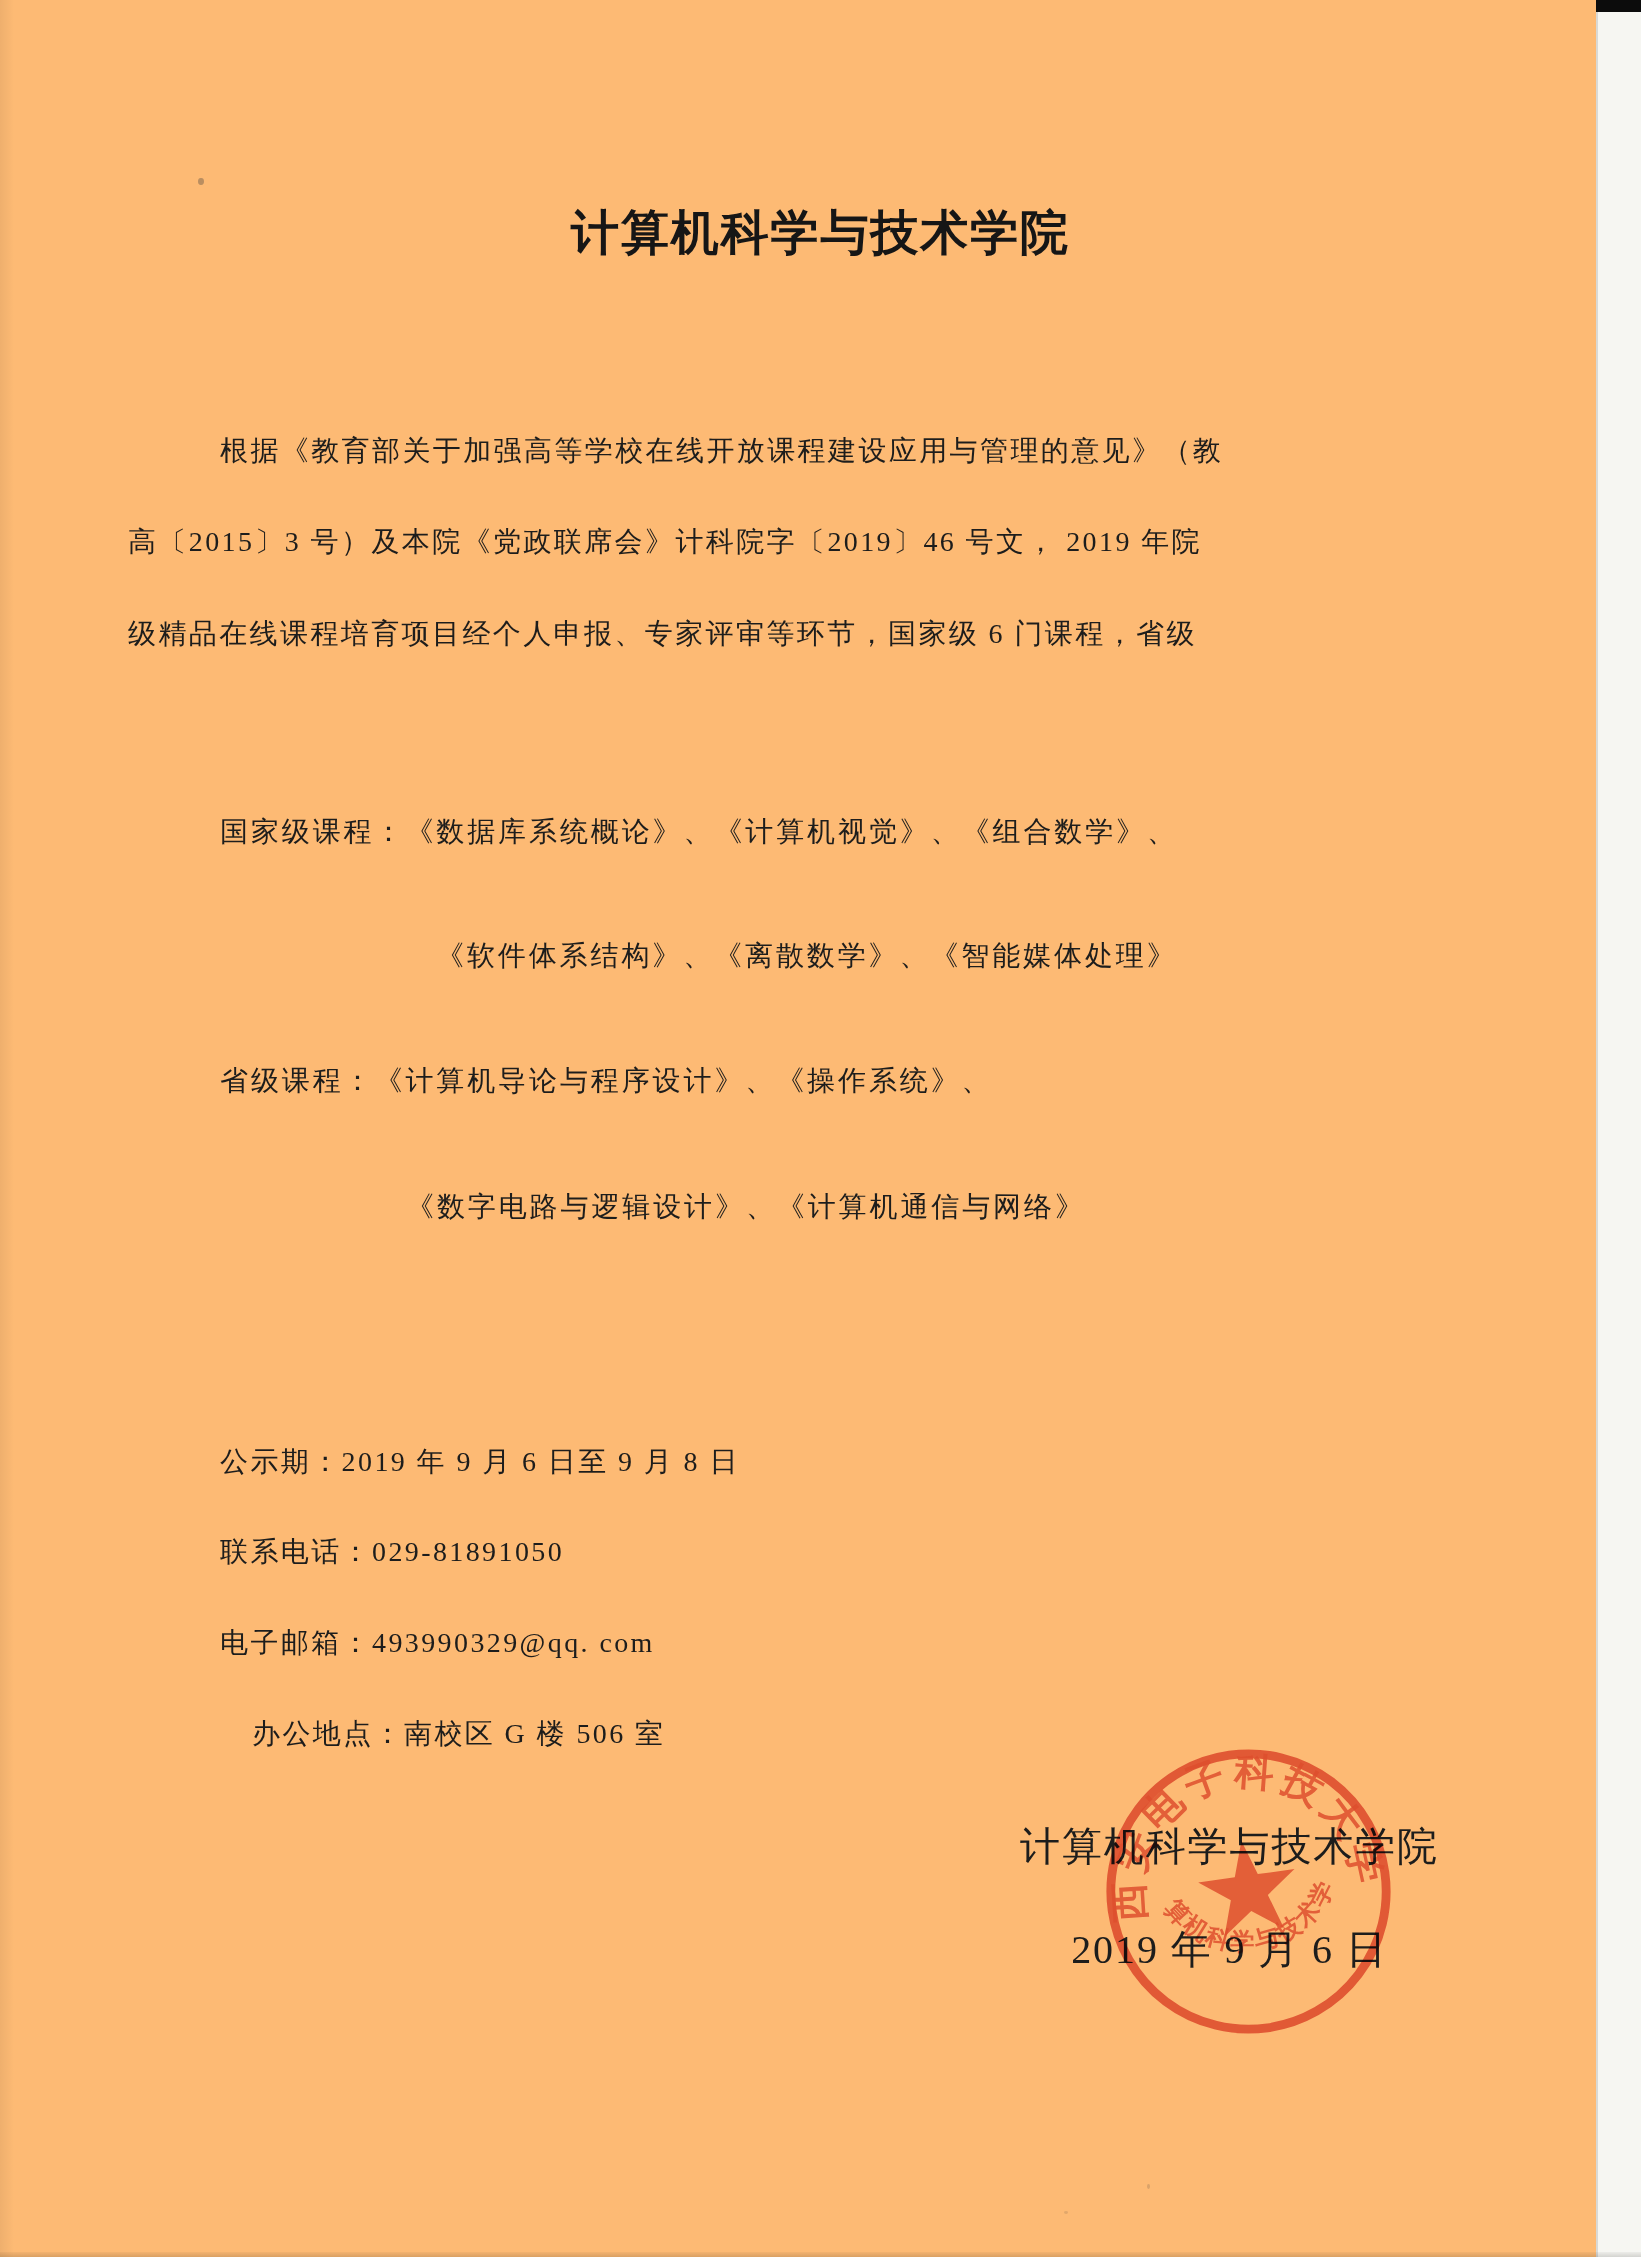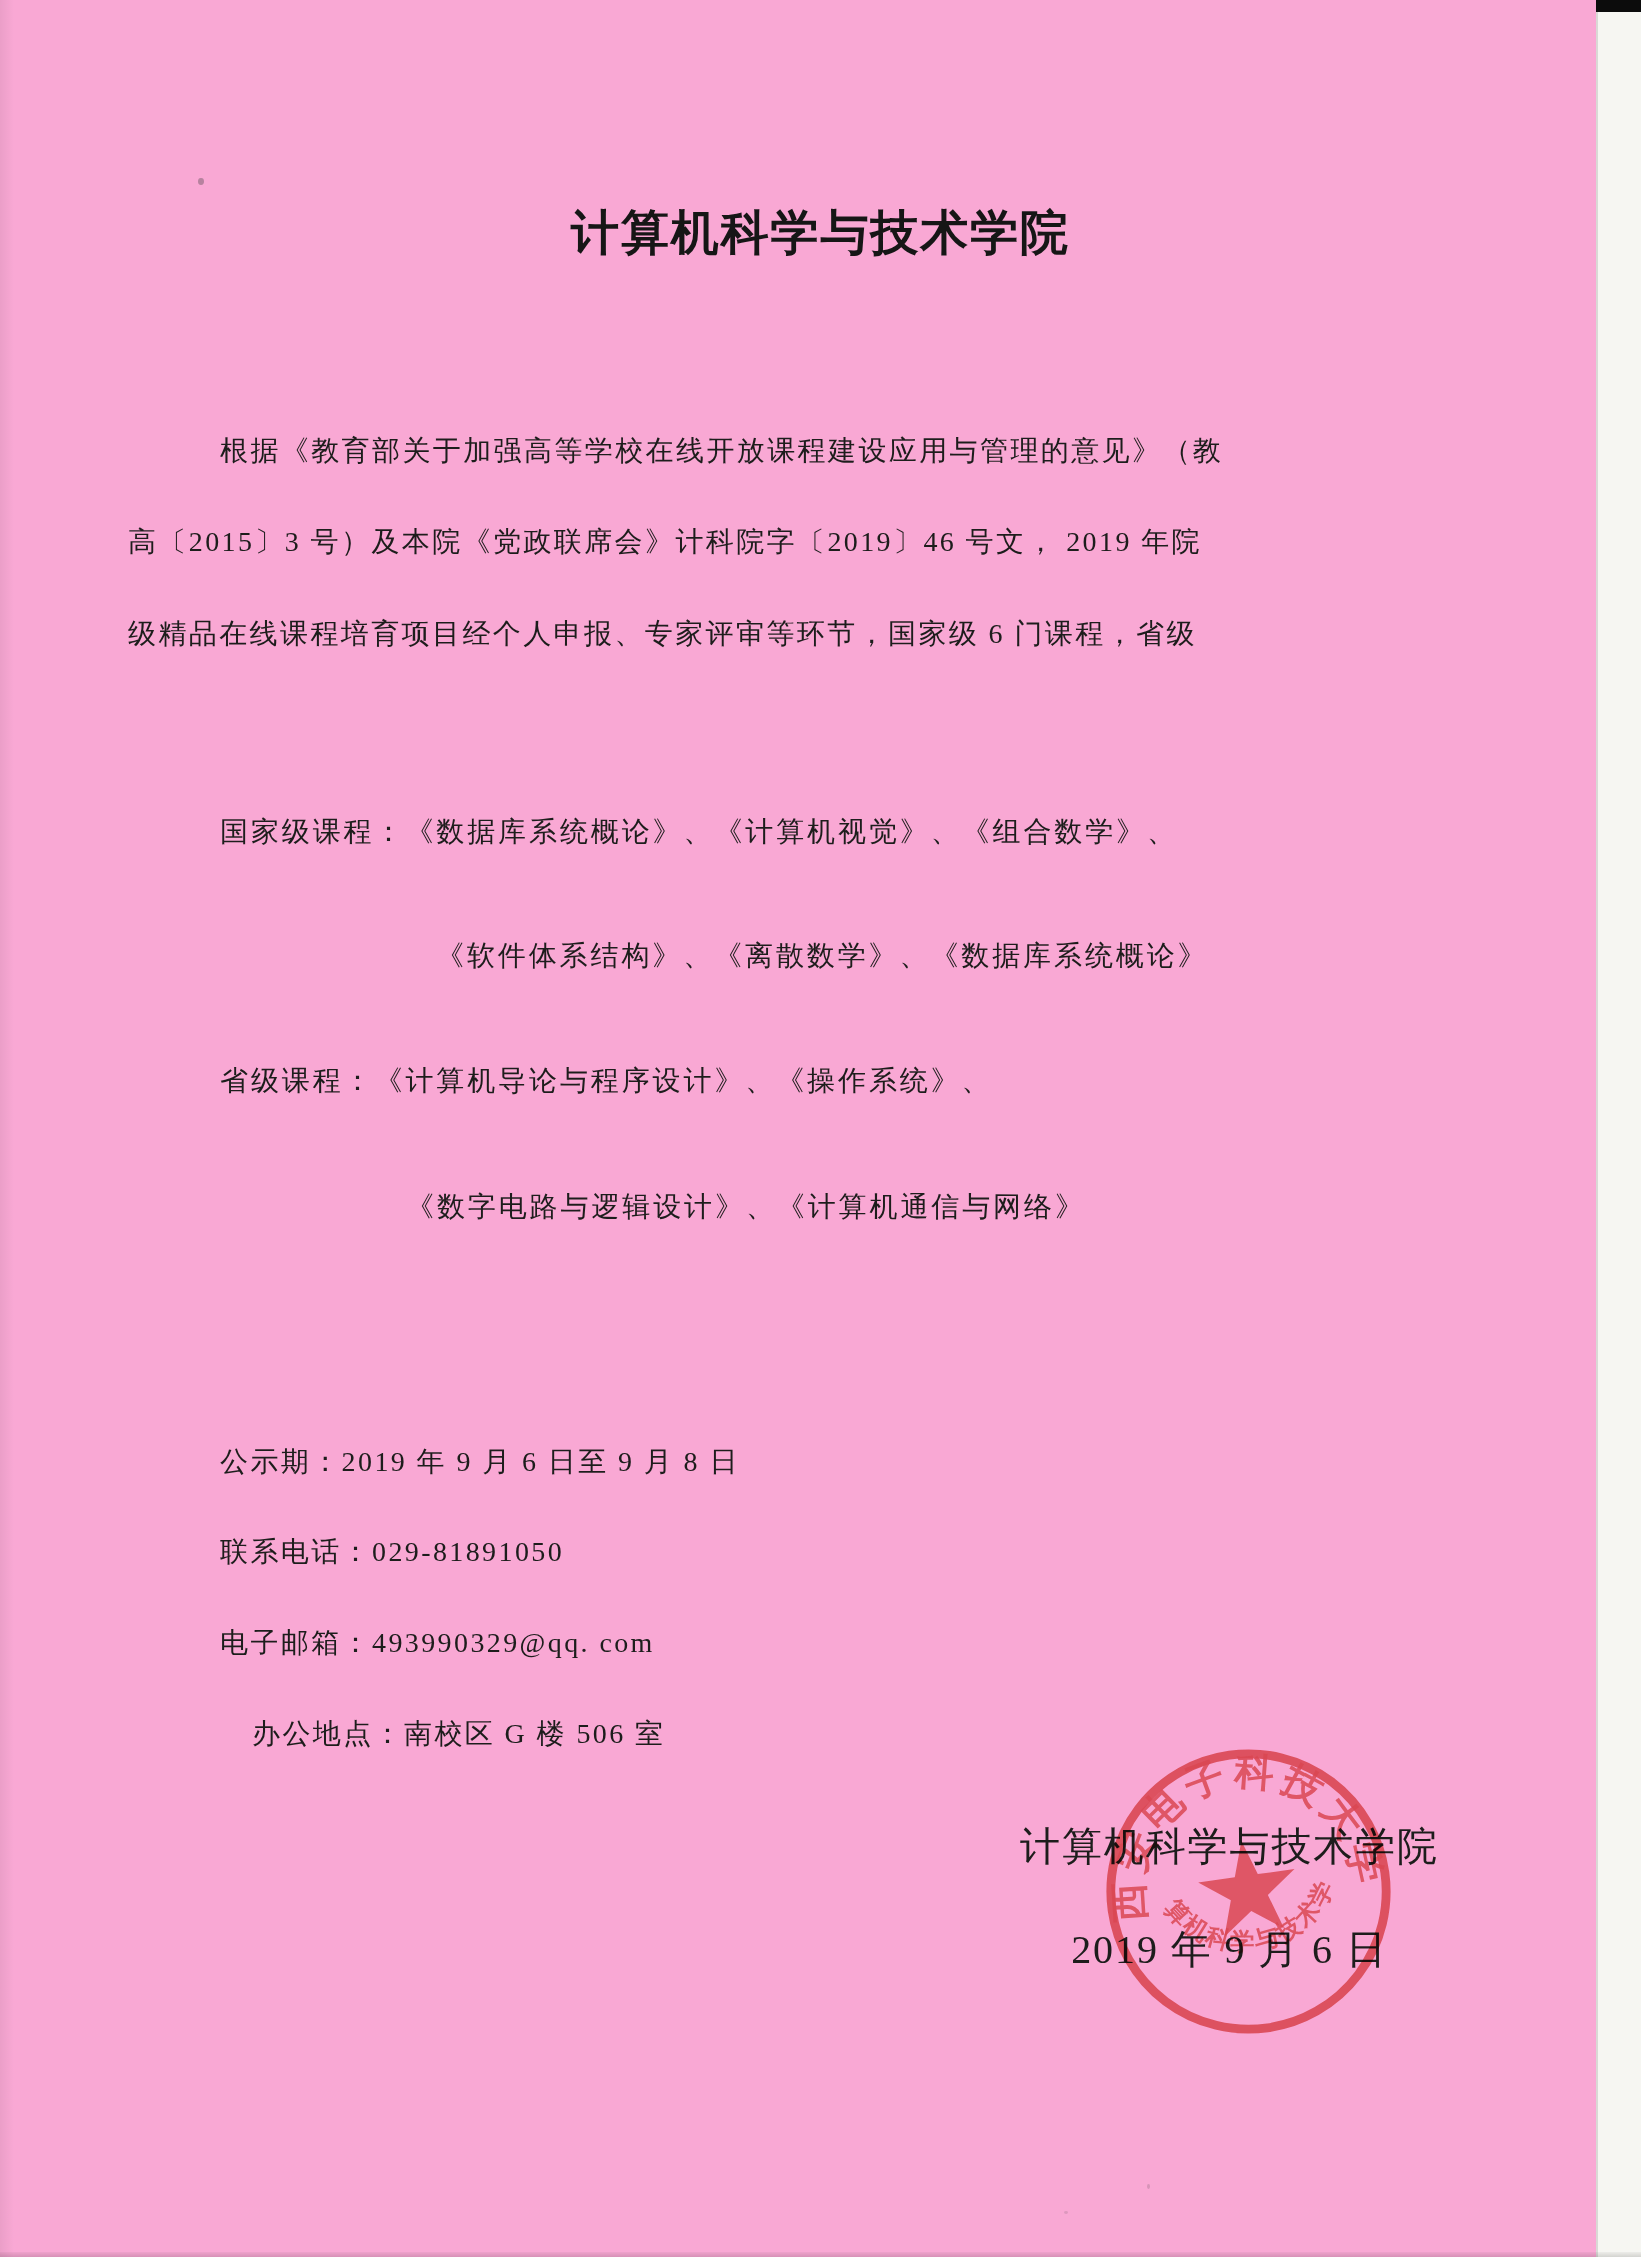--- a/index.html
+++ b/index.html
@@ -4,21 +4,21 @@
 <style>
   html,body{margin:0;padding:0;}
   body{
     width:1641px;height:2257px;
     background:#e9e9e6;
     font-family:"Liberation Serif", serif;
     position:relative;
   }
   .page{
     position:absolute;left:0;top:0;width:1641px;height:2257px;
-    background:#f9a8d4;
+    background:#fdba74;
     overflow:hidden;
   }
   
   .scan-right-strip{
     position:absolute;top:0;right:0;width:45px;height:2257px;
     background:#f6f6f2;
   }
   .scan-right-line{
     position:absolute;top:0;left:1596px;width:1.9px;height:2257px;
     background:rgba(90,90,85,0.18);
@@ -98,21 +98,21 @@
   <div class="speck s2"></div>
   <div class="speck s3"></div>
 
   <div class="doc-title t1">计算机科学与技术学院</div>
 
   <div class="bodyline p1">根据《教育部关于加强高等学校在线开放课程建设应用与管理的意见》（教</div>
   <div class="bodyline p2">高〔2015〕3 号）及本院《党政联席会》计科院字〔2019〕46 号文， 2019 年院</div>
   <div class="bodyline p3">级精品在线课程培育项目经个人申报、专家评审等环节，国家级 6 门课程，省级</div>
 
   <div class="bodyline c1">国家级课程：《数据库系统概论》、《计算机视觉》、《组合数学》、</div>
-  <div class="bodyline c2">《软件体系结构》、《离散数学》、《数据库系统概论》</div>
+  <div class="bodyline c2">《软件体系结构》、《离散数学》、《智能媒体处理》</div>
   <div class="bodyline c3">省级课程：《计算机导论与程序设计》、《操作系统》、</div>
   <div class="bodyline c4">《数字电路与逻辑设计》、《计算机通信与网络》</div>
 
   <div class="bodyline k1">公示期：2019 年 9 月 6 日至 9 月 8 日</div>
   <div class="bodyline k2">联系电话：029-81891050</div>
   <div class="bodyline k3">电子邮箱：493990329@qq. com</div>
   <div class="bodyline k4">办公地点：南校区 G 楼 506 室</div>
 
   <div class="signature-block">
     <div class="sig-line sig-org">计算机科学与技术学院</div>

